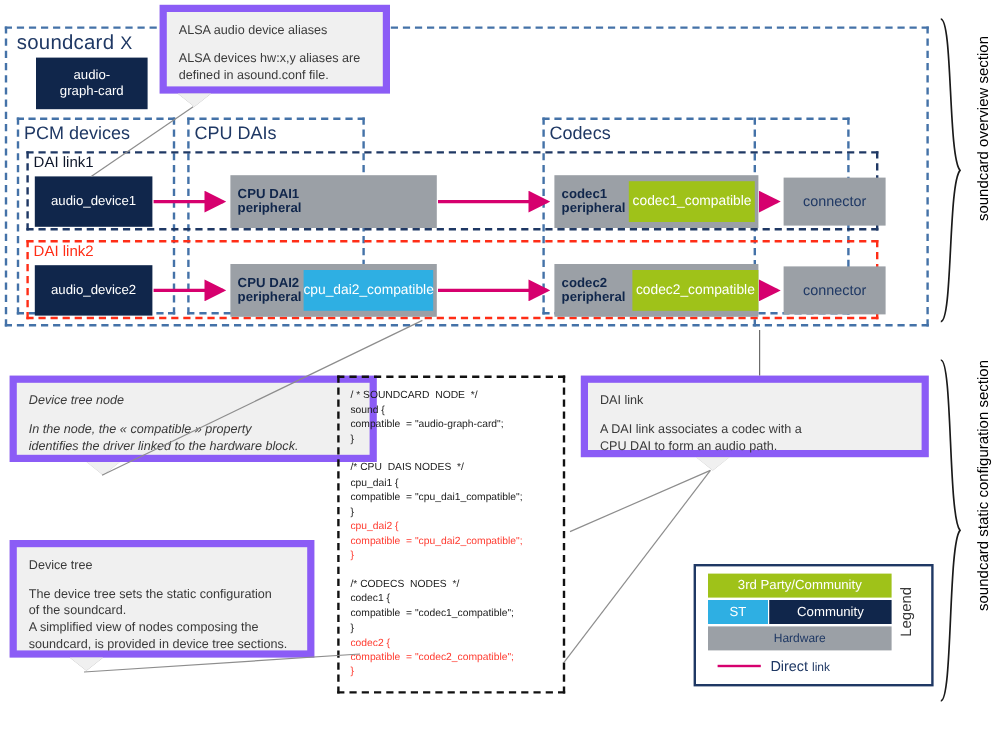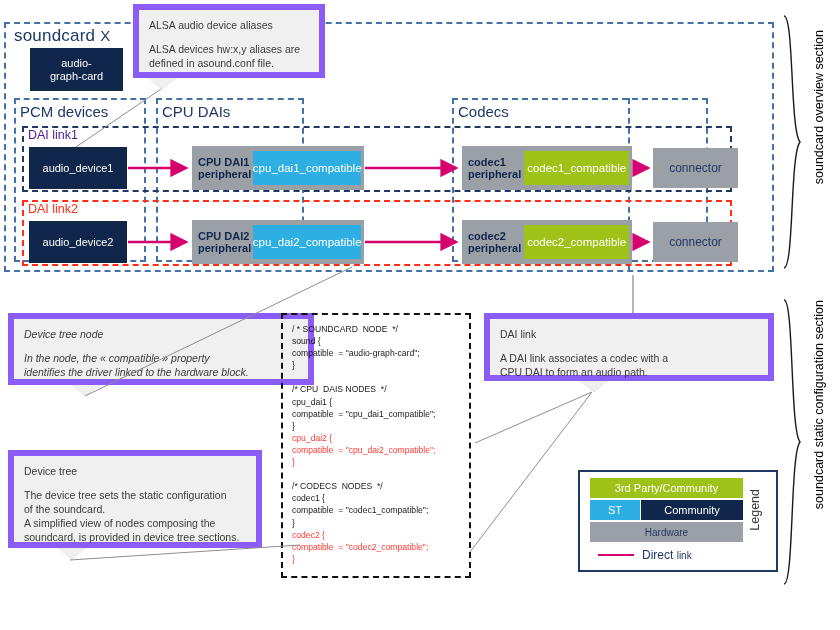--- a/index.html
+++ b/index.html
@@ -48,21 +48,21 @@
   
   #dai-link1-box{
     left:22px;top:126px;width:710px;height:66px;
     border:2px dashed #1f3864;
   }
   #dai-link2-box{
     left:22px;top:200px;width:710px;height:66px;
     border:2px dashed #ff2d16;
   }
   .linklabel{position:absolute;font-size:12.5px;white-space:nowrap;}
-  #dai-link1-label{left:28px;top:128px;color:#4c1d95;}
+  #dai-link1-label{left:28px;top:128px;color:#0f172a;}
   #dai-link2-label{left:28px;top:202px;color:#ff2d16;}
 
   
   #audio-device1{left:29px;top:147px;width:98px;height:42px;font-size:11px;}
   #audio-device2{left:29px;top:221px;width:98px;height:42px;font-size:11px;}
 
   
   .hwblock{
     background:#9ba0a6;display:flex;align-items:center;
     padding:0;
@@ -77,21 +77,21 @@
     height:34px;
   }
   .chip-blue{background:#2eafe3;}
   .chip-green{background:#9fc219;}
 
   #cpu-dai1-block{left:192px;top:146px;width:172px;height:44px;}
   #cpu-dai2-block{left:192px;top:220px;width:172px;height:44px;}
   #cpu-dai1-block .chip,#cpu-dai2-block .chip{width:108px;margin-left:1px;}
 
   #codec1-block{left:462px;top:146px;width:170px;height:44px;}
-  #codec2-block{left:462px;top:220px;width:170px;height:44px;}
+  #codec2-block{left:462px;top:220px;width:170px;height:44px;justify-content:space-between;}
   #codec1-block .chip,#codec2-block .chip{width:105px;margin-left:2px;}
 
   
   .connector{
     background:#9ba0a6;color:#1f3864;font-size:12px;
     display:flex;align-items:center;justify-content:center;
   }
   #connector1{left:653px;top:148px;width:85px;height:40px;}
   #connector2{left:653px;top:222px;width:85px;height:40px;}
 
@@ -209,21 +209,20 @@
 <div class="abs navy" id="audio-device1">
   <span>audio_device1</span>
 </div>
 <div class="abs navy" id="audio-device2">
   <span>audio_device2</span>
 </div>
 
 <div class="abs hwblock" id="cpu-dai1-block">
   <span class="hwlabel" style="white-space:pre-line">CPU DAI1
 peripheral</span>
-  <span class="chip chip-blue">cpu_dai1_compatible</span>
 </div>
 <div class="abs hwblock" id="cpu-dai2-block">
   <span class="hwlabel" style="white-space:pre-line">CPU DAI2
 peripheral</span>
   <span class="chip chip-blue">cpu_dai2_compatible</span>
 </div>
 
 <div class="abs hwblock" id="codec1-block">
   <span class="hwlabel" style="white-space:pre-line">codec1
 peripheral</span>

